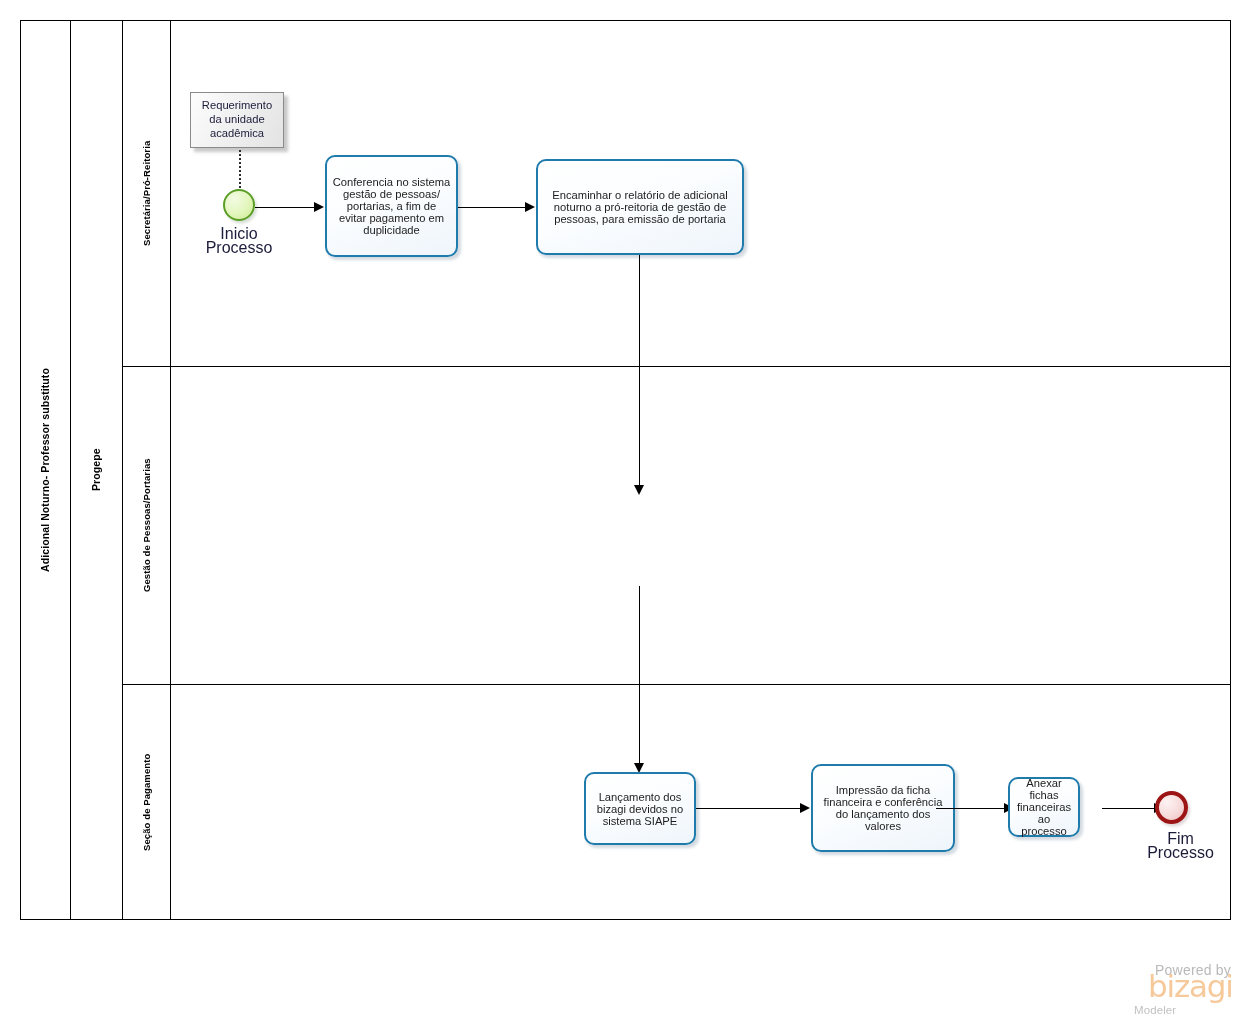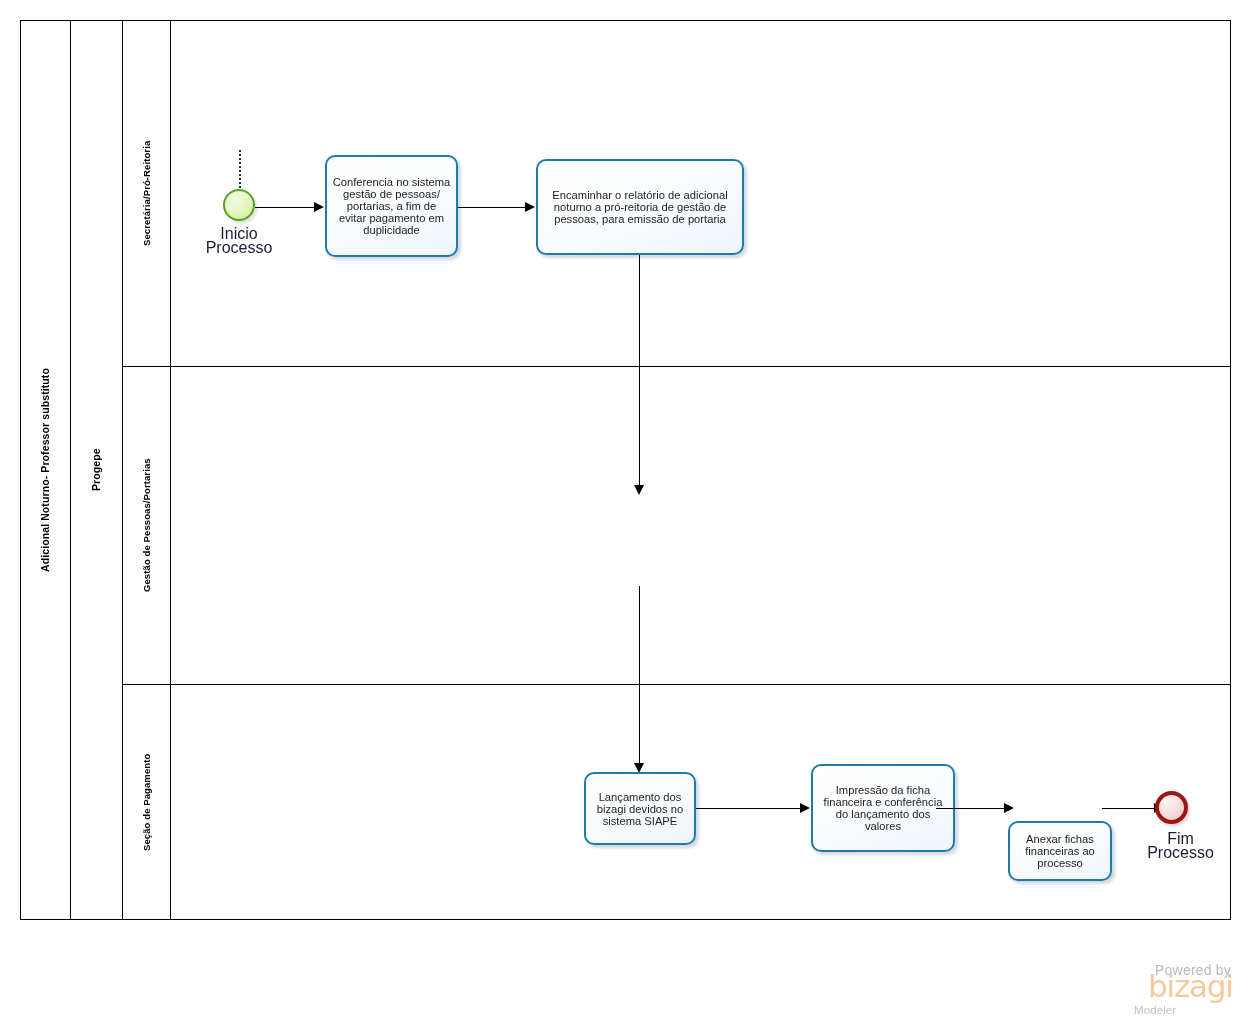--- a/index.html
+++ b/index.html
@@ -161,20 +161,23 @@
   <div class="hline" style="top:366px;"></div>
   <div class="hline" style="top:684px;"></div>
 
   <div class="vlabel pool">Adicional Noturno- Professor substituto</div>
   <div class="vlabel part">Progepe</div>
 
   <div class="vlabel lane" style="top:20px;  height:346px;">Secretária/Pró-Reitoria</div>
   <div class="vlabel lane" style="top:366px; height:318px;">Gestão de Pessoas/Portarias</div>
   <div class="vlabel lane" style="top:684px; height:236px;">Seção de Pagamento</div>
 
+  <div class="dataobj" style="left:190px; top:92px; width:94px; height:56px;">
+    <span>Requerimento da unidade acadêmica</span>
+  </div>
 
   <div class="conn dotted-v" style="left:239px; top:150px; height:38px;"></div>
 
   <div class="event start" style="left:223px; top:189px;"></div>
   <div class="event-label" style="left:195px; top:227px; width:88px;">Inicio Processo</div>
 
   <div class="conn h" style="left:255px; top:207px; width:60px;"></div>
   <div class="arrowhead right" style="left:314px; top:202px;"></div>
 
   <div class="task" style="left:325px; top:155px; width:133px; height:102px;">
@@ -202,21 +205,21 @@
   <div class="conn h" style="left:696px; top:808px; width:106px;"></div>
   <div class="arrowhead right" style="left:800px; top:803px;"></div>
 
   <div class="task" style="left:811px; top:764px; width:144px; height:88px;">
     <span>Impressão da ficha financeira e conferência do lançamento dos valores</span>
   </div>
 
   <div class="conn h" style="left:936px; top:808px; width:70px;"></div>
   <div class="arrowhead right" style="left:1004px; top:803px;"></div>
 
-  <div class="task" style="left:1008px; top:777px; width:104px; height:60px;margin-top:44px;">
+  <div class="task" style="left:1008px; top:777px; width:72px; height:60px;">
     <span>Anexar fichas financeiras ao processo</span>
   </div>
 
   <div class="conn h" style="left:1102px; top:808px; width:54px;"></div>
   <div class="arrowhead right" style="left:1154px; top:803px;"></div>
 
   <div class="event end" style="left:1155px; top:791px;"></div>
   <div class="event-label" style="left:1138px; top:832px; width:85px;">Fim Processo</div>
 
   <div class="bizagi">

